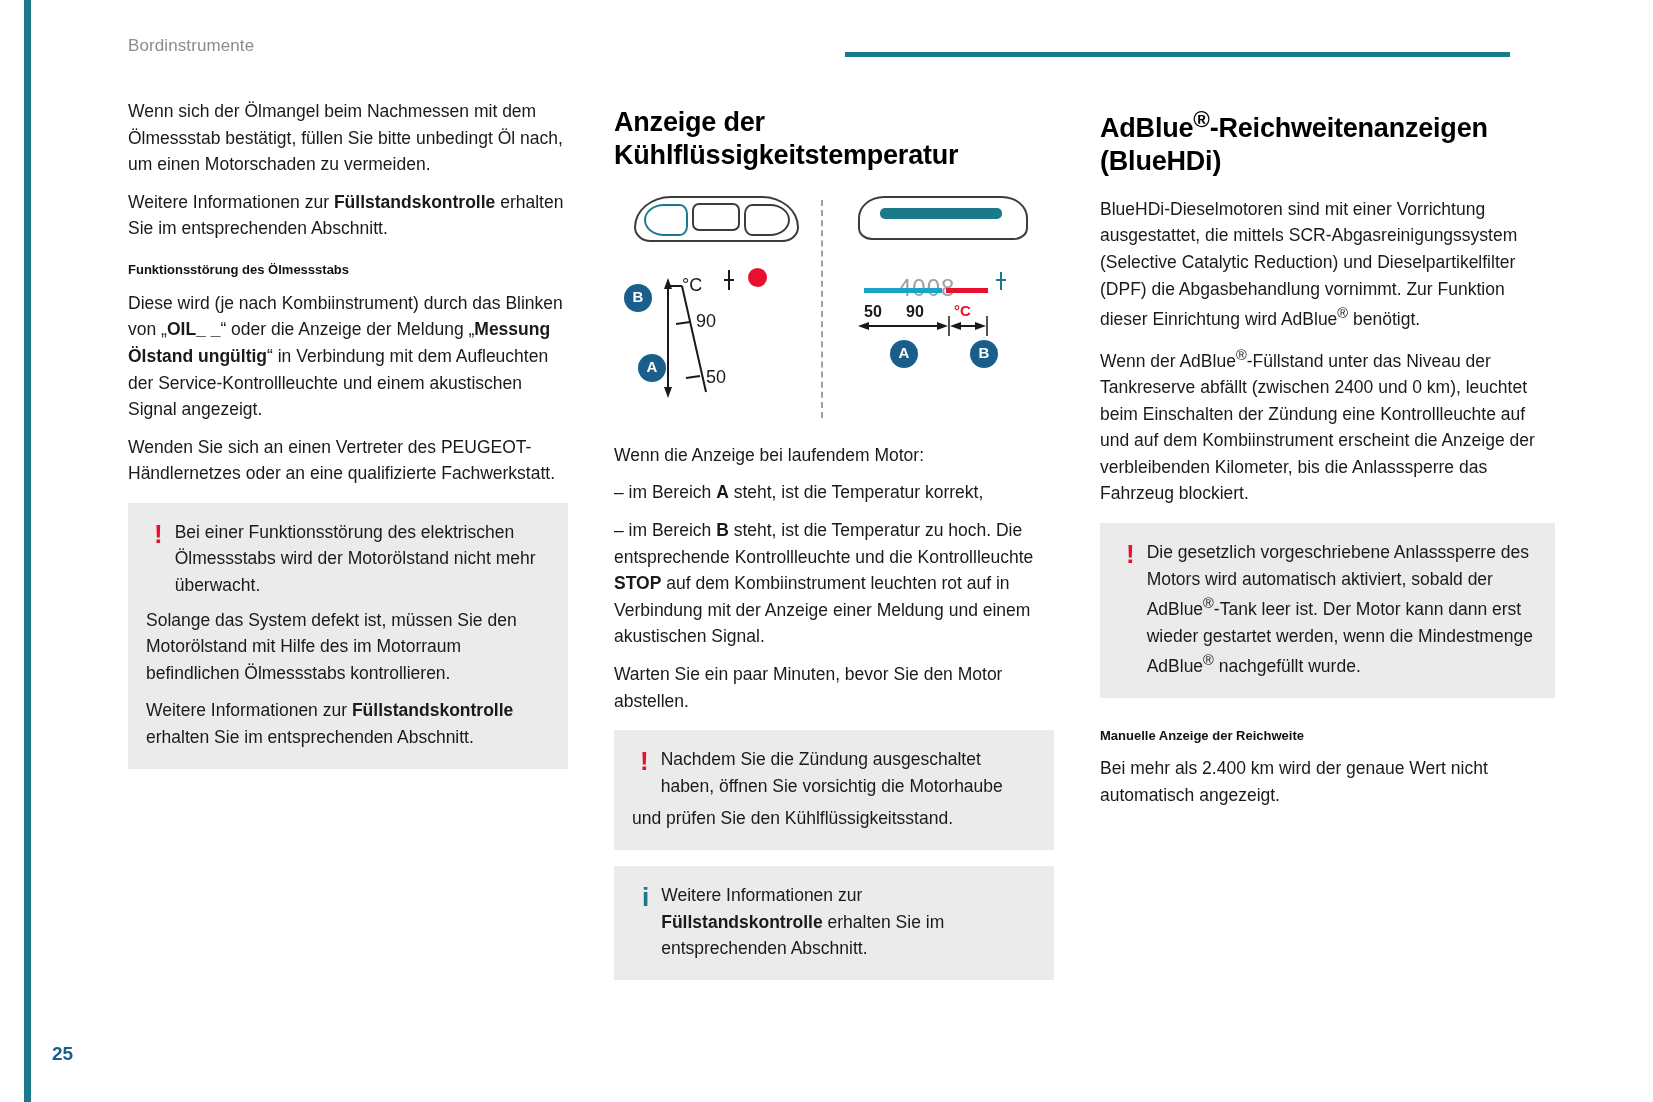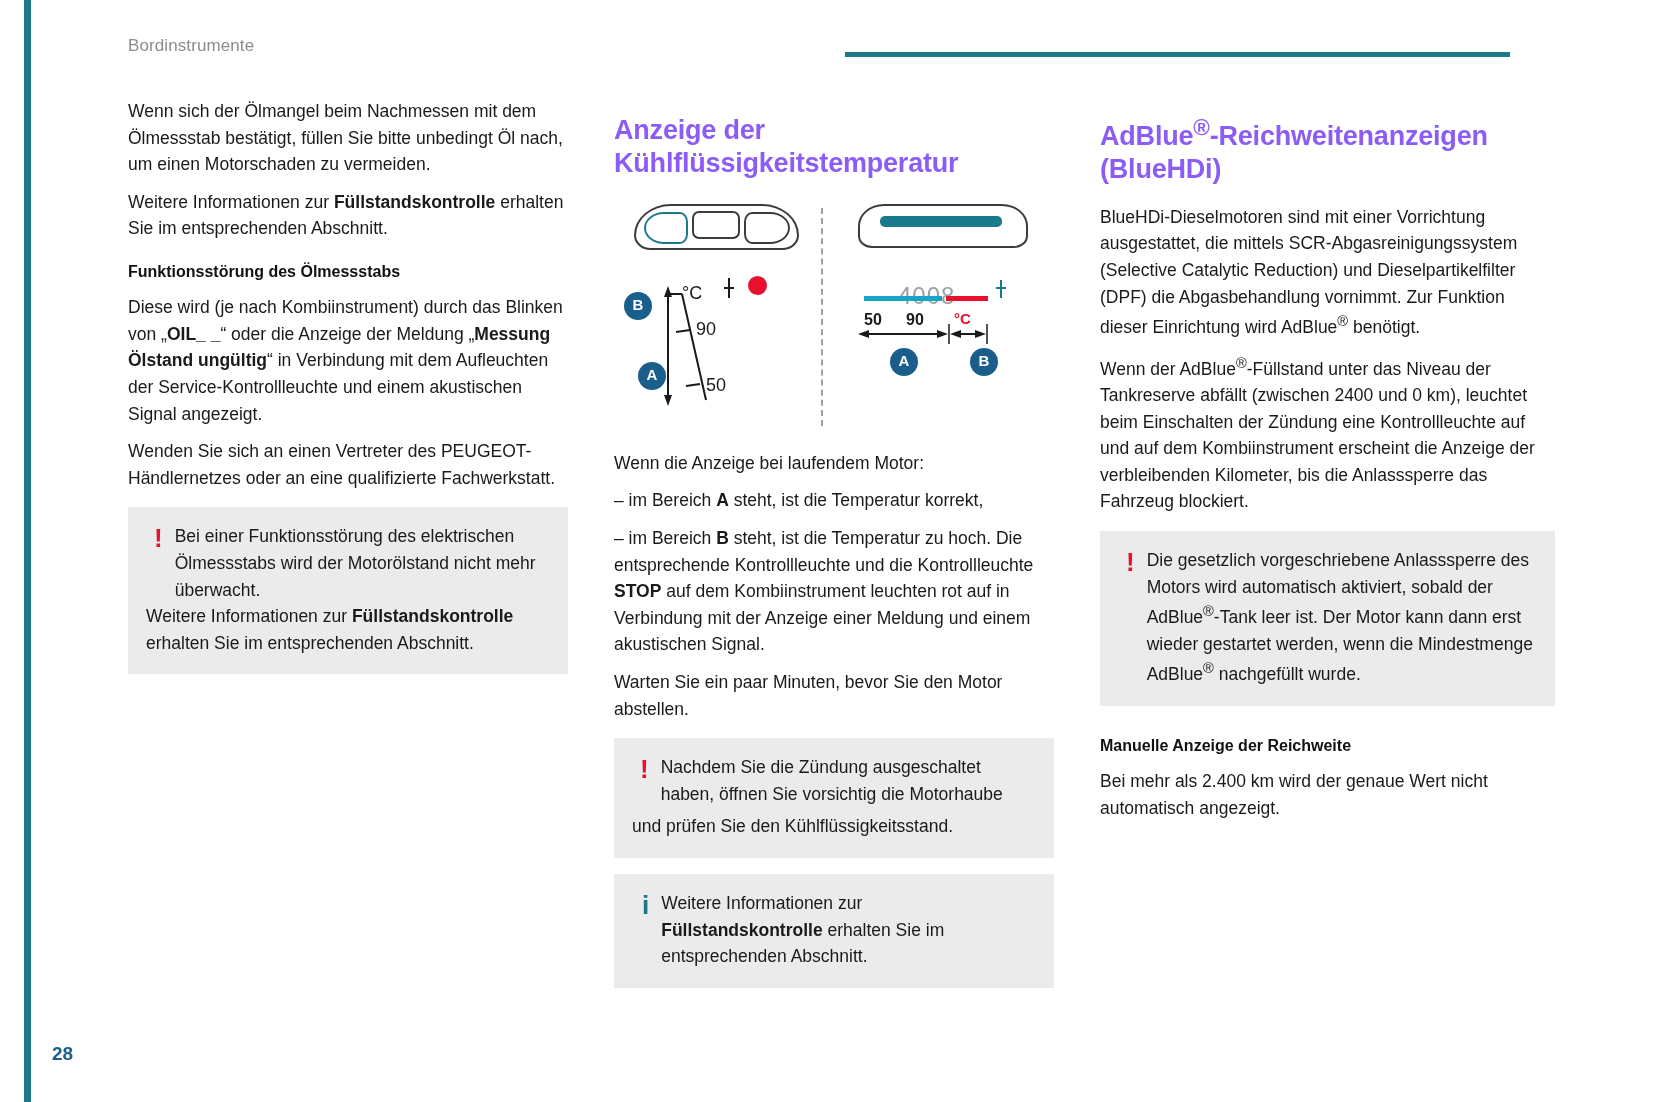--- a/index.html
+++ b/index.html
@@ -56,26 +56,26 @@
     color: #1a1a1a;
   }
   .col1 { left: 128px; width: 440px; }
   .col2 { left: 614px; width: 440px; }
   .col3 { left: 1100px; width: 455px; }
 
   h1.section-title {
     font-size: 27px;
     line-height: 1.22;
     font-weight: bold;
-    margin: 16px 0 18px 0;
-    color: #8b5cf6;
+    margin: 8px 0 18px 0;
+    color: #000000;
     letter-spacing: -0.2px;
   }
   h2.sub-title {
-    font-size: 16px;
+    font-size: 13px;
     font-weight: bold;
     margin: 18px 0 10px 0;
     color: #111;
   }
   p {
     margin: 0 0 11px 0;
   }
   p.tight { margin-bottom: 0; }
   .b { font-weight: bold; }
 
@@ -292,20 +292,21 @@
 
     <p><span>Diese wird (je nach Kombiinstrument) durch das Blinken von „</span><span class="b">OIL_ _</span><span>“ oder die Anzeige der Meldung „</span><span class="b">Messung Ölstand ungültig</span><span>“ in Verbindung mit dem Aufleuchten der Service-Kontrollleuchte und einem akustischen Signal angezeigt.</span></p>
 
     <p>Wenden Sie sich an einen Vertreter des PEUGEOT-Händlernetzes oder an eine qualifizierte Fachwerkstatt.</p>
 
     <div class="note">
       <div class="firstline">
         <span class="bangicon">!</span>
         <span class="firsttext">Bei einer Funktionsstörung des elektrischen Ölmessstabs wird der Motorölstand nicht mehr überwacht.</span>
       </div>
+      <p class="rest" style="margin-top:8px;">Solange das System defekt ist, müssen Sie den Motorölstand mit Hilfe des im Motorraum befindlichen Ölmessstabs kontrollieren.</p>
       <p class="tight"><span>Weitere Informationen zur </span><span class="b">Füllstandskontrolle</span><span> erhalten Sie im entsprechenden Abschnitt.</span></p>
     </div>
   </div>
 
   <div class="col col2">
     <h1 class="section-title">Anzeige der Kühlflüssigkeitstemperatur</h1>
 
     <div class="figure">
       <div class="divider-dashes"></div>
 
@@ -412,14 +413,14 @@
         <span class="bangicon">!</span>
         <span class="firsttext"><span>Die gesetzlich vorgeschriebene Anlasssperre des Motors wird automatisch aktiviert, sobald der AdBlue</span><sup>®</sup><span>-Tank leer ist. Der Motor kann dann erst wieder gestartet werden, wenn die Mindestmenge AdBlue</span><sup>®</sup><span> nachgefüllt wurde.</span></span>
       </div>
     </div>
 
     <h2 class="sub-title" style="margin-top:28px;">Manuelle Anzeige der Reichweite</h2>
 
     <p>Bei mehr als 2.400 km wird der genaue Wert nicht automatisch angezeigt.</p>
   </div>
 
-  <div class="page-number">28</div>
+  <div class="page-number">25</div>
 </div>
 
 </body></html>

